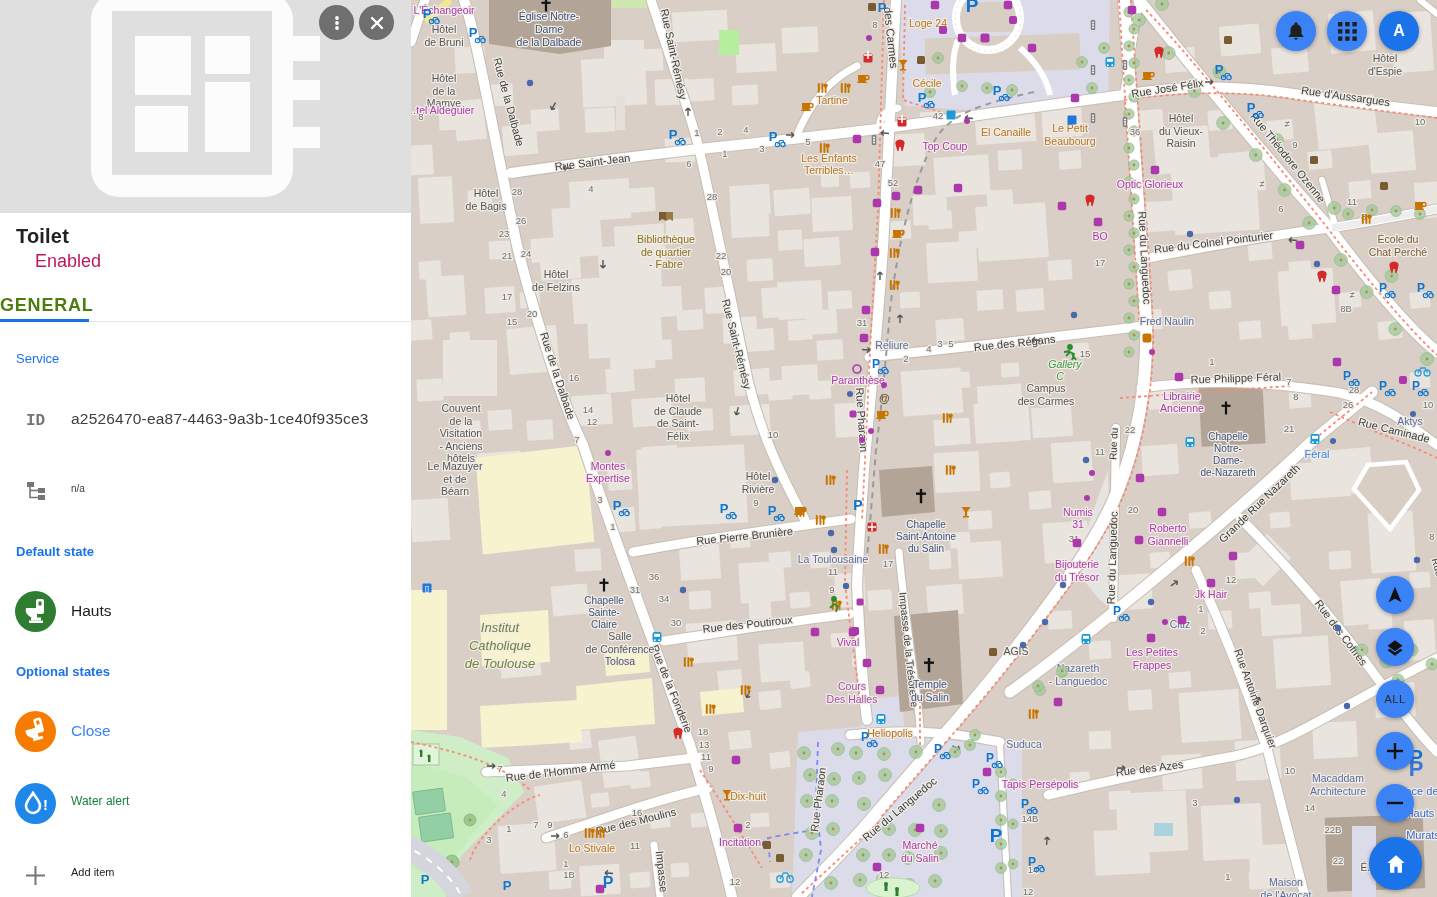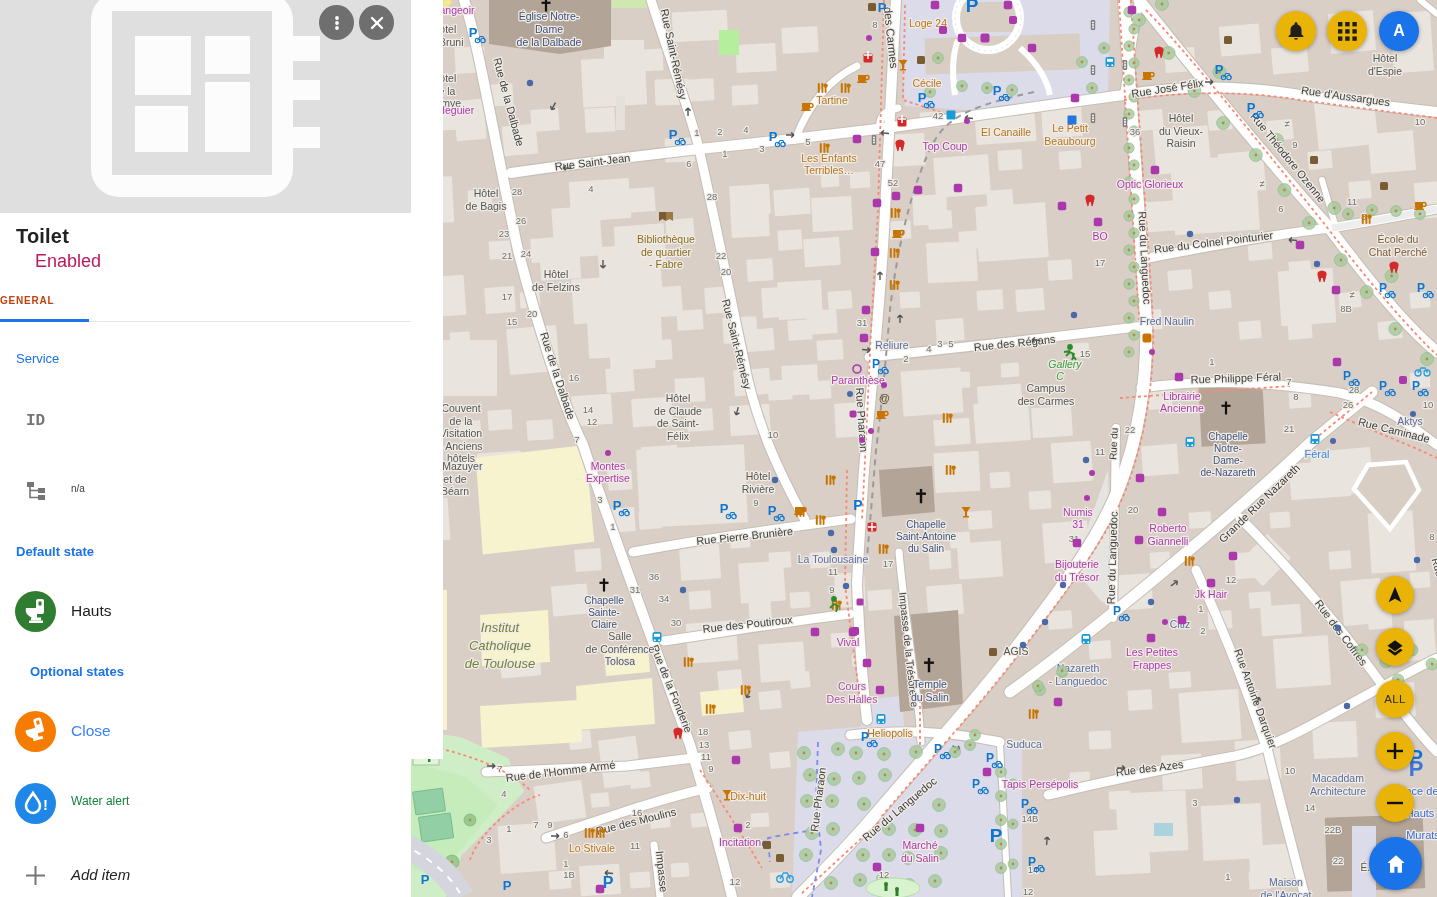--- a/index.html
+++ b/index.html
@@ -1,18 +1,18 @@
 <!DOCTYPE html>
 <html><head><meta charset="utf-8">
 <style>
   html,body{margin:0;padding:0;background:#fff;font-family:"Liberation Sans",sans-serif;}
   #stage{position:relative;width:1437px;height:897px;overflow:hidden;}
   #map{position:absolute;left:411px;top:0;width:1026px;height:897px;}
-  #panel{position:absolute;left:0;top:0;width:411px;height:759px;background:#fff;z-index:5;padding-left:32px;}
-  .circbtn{position:absolute;border-radius:50%;background:#eab308;box-shadow:0 1px 4px rgba(0,0,0,.35);display:flex;align-items:center;justify-content:center;}
+  #panel{position:absolute;left:0;top:0;width:411px;height:759px;background:#fff;z-index:5;}
+  .circbtn{position:absolute;border-radius:50%;background:#3b82f6;box-shadow:0 1px 4px rgba(0,0,0,.35);display:flex;align-items:center;justify-content:center;}
 </style></head>
 <body>
 <div id="stage">
   <svg id="map" viewBox="411 0 1026 897" width="1026" height="897">
   <g font-family="Liberation Sans, sans-serif">
 <rect x="411" y="0" width="1026" height="897" fill="#d9cfc7"></rect>
 <rect x="443.0" y="340.0" width="54" height="56" rx="1" fill="#e9e4de" transform="rotate(0 470 368)"></rect>
 <rect x="553.0" y="207.0" width="48" height="50" rx="1" fill="#e9e4de" transform="rotate(-4 577 232)"></rect>
 <rect x="599.0" y="245.0" width="62" height="50" rx="1" fill="#e9e4de" transform="rotate(-4 630 270)"></rect>
 <rect x="587.0" y="279.0" width="74" height="78" rx="1" fill="#e9e4de" transform="rotate(-3 624 318)"></rect>
@@ -1453,26 +1453,27 @@
         <svg width="16" height="16">
             <g stroke="#fff" stroke-width="2.4" stroke-linecap="round">
               <line x1="3" y1="3" x2="13" y2="13"></line>
               <line x1="13" y1="3" x2="3" y2="13"></line>
             </g>
           </svg>
       </div>
     </div>
     <div style="position:absolute;left:16px;top:225px;font-size:20px;font-weight:bold;color:#212121;letter-spacing:.2px;">Toilet</div>
     <div style="position:absolute;left:16px;top:251px;font-size:18px;color:#be185d;margin-left:19px;">Enabled</div>
-    <div style="position:absolute;left:0;top:295px;width:89px;font-size:10px;font-weight:bold;color:#c2410c;letter-spacing:.8px;">GENERAL</div>
+    <div style="position:absolute;left:0;top:295px;width:89px;font-size:18px;font-weight:bold;color:#4d7c0f;letter-spacing:.8px;">GENERAL</div>
     <div style="position:absolute;left:0;top:321px;width:411px;height:1px;background:#e6e6e6;"></div>
     <div style="position:absolute;left:0;top:319px;width:89px;height:3px;background:#1a73e8;"></div>
 
     <div style="position:absolute;left:16px;top:351px;font-size:13px;font-weight:normal;color:#1a73e8;">Service</div>
     <div style="position:absolute;left:26px;top:412px;font-size:16px;font-weight:bold;color:#757575;font-family:'Liberation Mono',monospace;">ID</div>
+    <div style="position:absolute;left:71px;top:410px;font-size:15.5px;letter-spacing:.2px;color:#3c4043;">a2526470-ea87-4463-9a3b-1ce40f935ce3</div>
 
     <svg style="position:absolute;left:26px;top:481px;" width="20" height="20" viewBox="0 0 20 20">
       <g fill="#757575">
           <rect x="1" y="1" width="7" height="5"></rect>
           <rect x="12" y="7" width="7" height="5"></rect>
           <rect x="12" y="14" width="7" height="5"></rect>
         </g>
       <g stroke="#757575" stroke-width="1.6" fill="none">
           <path d="M4,6 V16.5 H12"></path>
           <path d="M4,9.5 H12"></path>
@@ -1486,21 +1487,21 @@
       <g fill="#fff">
           <rect x="21" y="8" width="8" height="15" rx="2"></rect>
           <rect x="23.5" y="10.5" width="3" height="4" fill="#2f7d31"></rect>
       <path d="M11,17 a9.5 8 0 0 0 9 10 h2 v-10 z"></path>
           <rect x="16" y="26.5" width="10" height="3"></rect>
           <rect x="14" y="29.5" width="14" height="2.5"></rect>
         </g>
     </svg>
     <div style="position:absolute;left:71px;top:602px;font-size:15.5px;color:#212121;">Hauts</div>
 
-    <div style="position:absolute;left:30px;top:664px;font-size:13px;font-weight:bold;color:#1a73e8;">Optional states</div>
+    <div style="position:absolute;left:16px;top:664px;font-size:13px;font-weight:bold;color:#1a73e8;">Optional states</div>
     <div style="position:absolute;left:15px;top:711px;width:41px;height:41px;border-radius:50%;background:#f57c00;"></div>
     <svg style="position:absolute;left:15px;top:711px;" width="41" height="41" viewBox="0 0 41 41">
       <g fill="#fff" transform="rotate(-15 20 20)">
           <rect x="21" y="8" width="8" height="15" rx="2"></rect>
           <rect x="23.5" y="10.5" width="3" height="4" fill="#f57c00"></rect>
       <path d="M11,17 a9.5 8 0 0 0 9 10 h2 v-10 z"></path>
           <rect x="16" y="26.5" width="10" height="3"></rect>
         </g>
     </svg>
     <div style="position:absolute;left:71px;top:722px;font-size:15.5px;color:#3b82f6;">Close</div>
@@ -1511,21 +1512,21 @@
       <text x="28" y="27" font-size="15" font-weight="bold" fill="#fff">!</text>
     </svg>
     <div style="position:absolute;left:71px;top:794px;font-size:12px;color:#15803d;">Water alert</div>
 
     <svg style="position:absolute;left:25px;top:865px;" width="21" height="21">
         <g stroke="#757575" stroke-width="2">
           <line x1="10.5" y1="1" x2="10.5" y2="20"></line>
           <line x1="1" y1="10.5" x2="20" y2="10.5"></line>
         </g>
       </svg>
-    <div style="position:absolute;left:71px;top:866px;font-size:15px;color:#212121;font-style:italic;">Add item</div>
+    <div style="position:absolute;left:71px;top:866px;font-size:11px;color:#212121;">Add item</div>
   </div>
 
   <div class="circbtn" style="left:1276px;top:11px;width:40px;height:40px;">
     <svg width="22" height="22" viewBox="0 0 24 24">
         <path fill="#1f1f1f" d="M12 2.5c-.9 0-1.6.7-1.6 1.6v.7C7.7 5.5 6 7.8 6 10.5v5l-2 2v1h16v-1l-2-2v-5c0-2.7-1.7-5-4.4-5.7v-.7c0-.9-.7-1.6-1.6-1.6zM10 19.5a2 2 0 0 0 4 0z"></path>
       </svg>
   </div>
   <div class="circbtn" style="left:1327px;top:11px;width:40px;height:40px;">
     <svg width="19" height="19" viewBox="0 0 19 19">
         <g fill="#1f1f1f">

